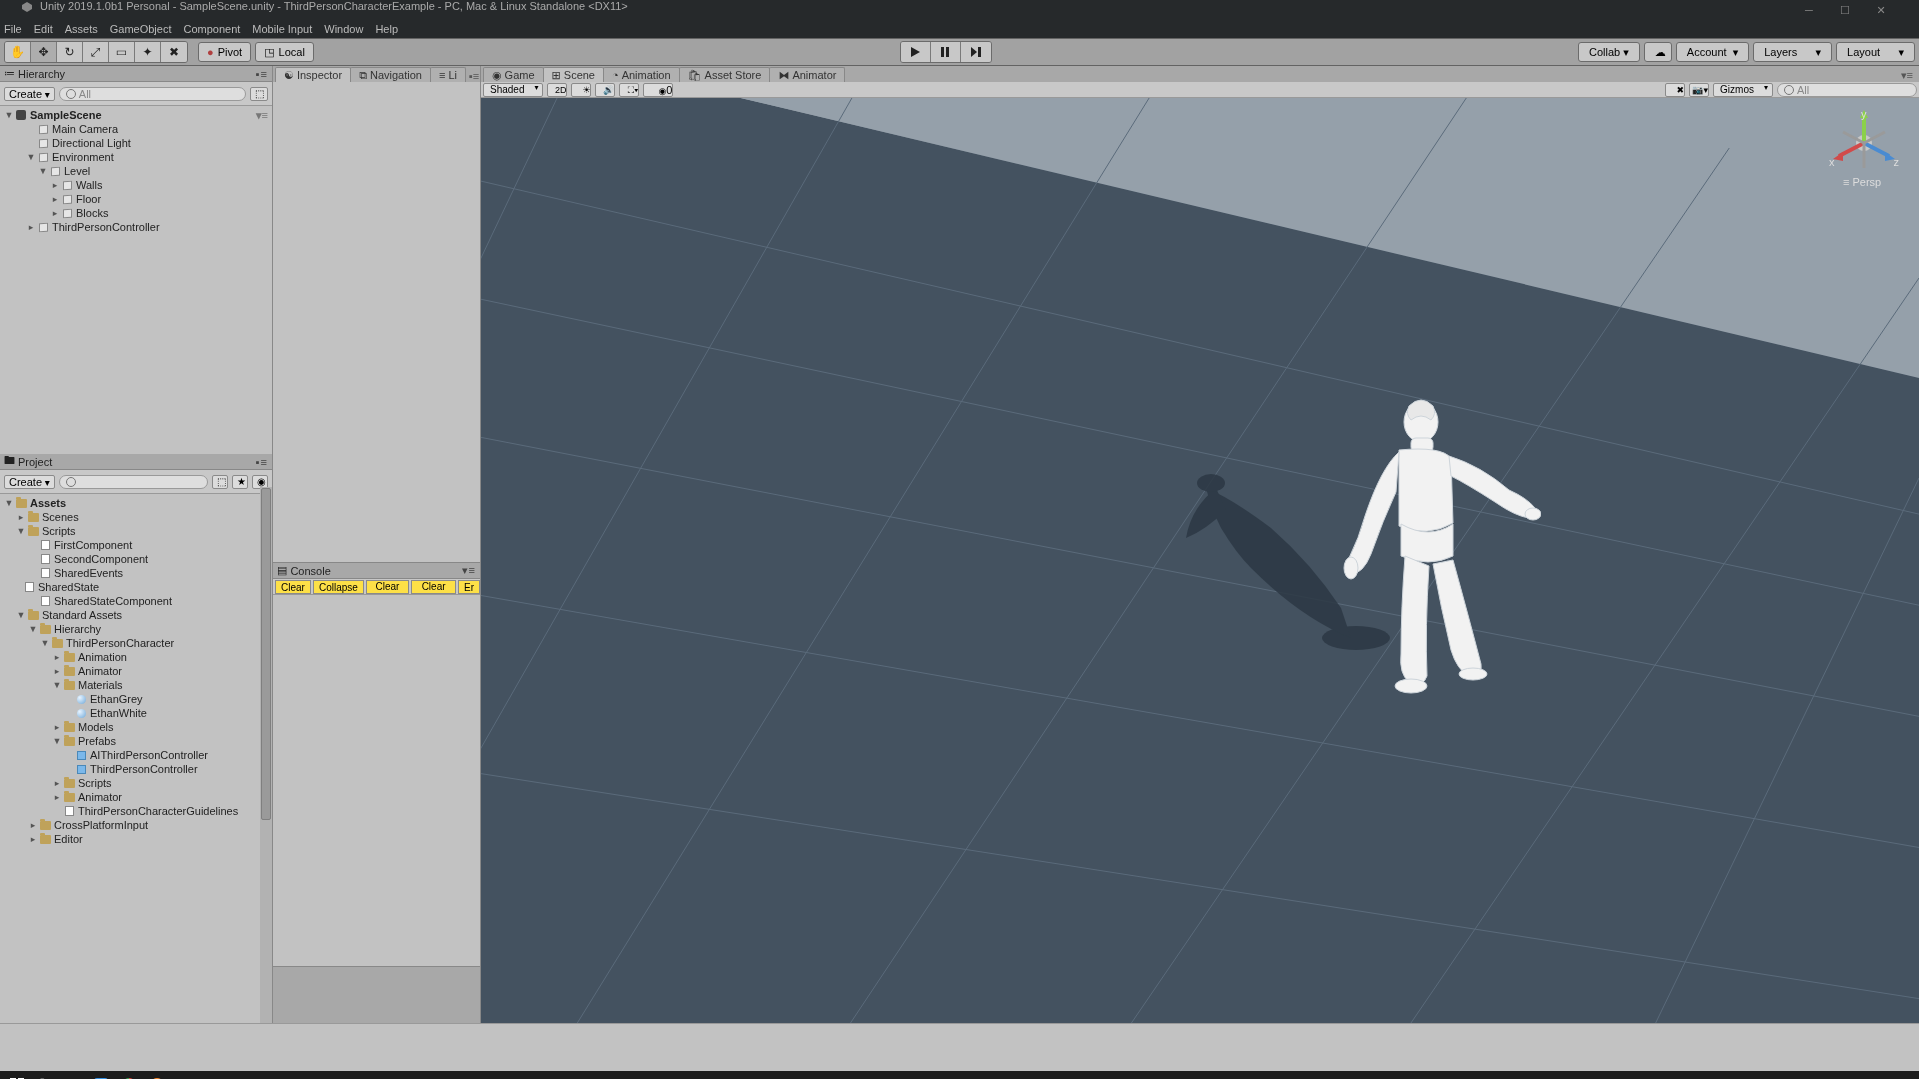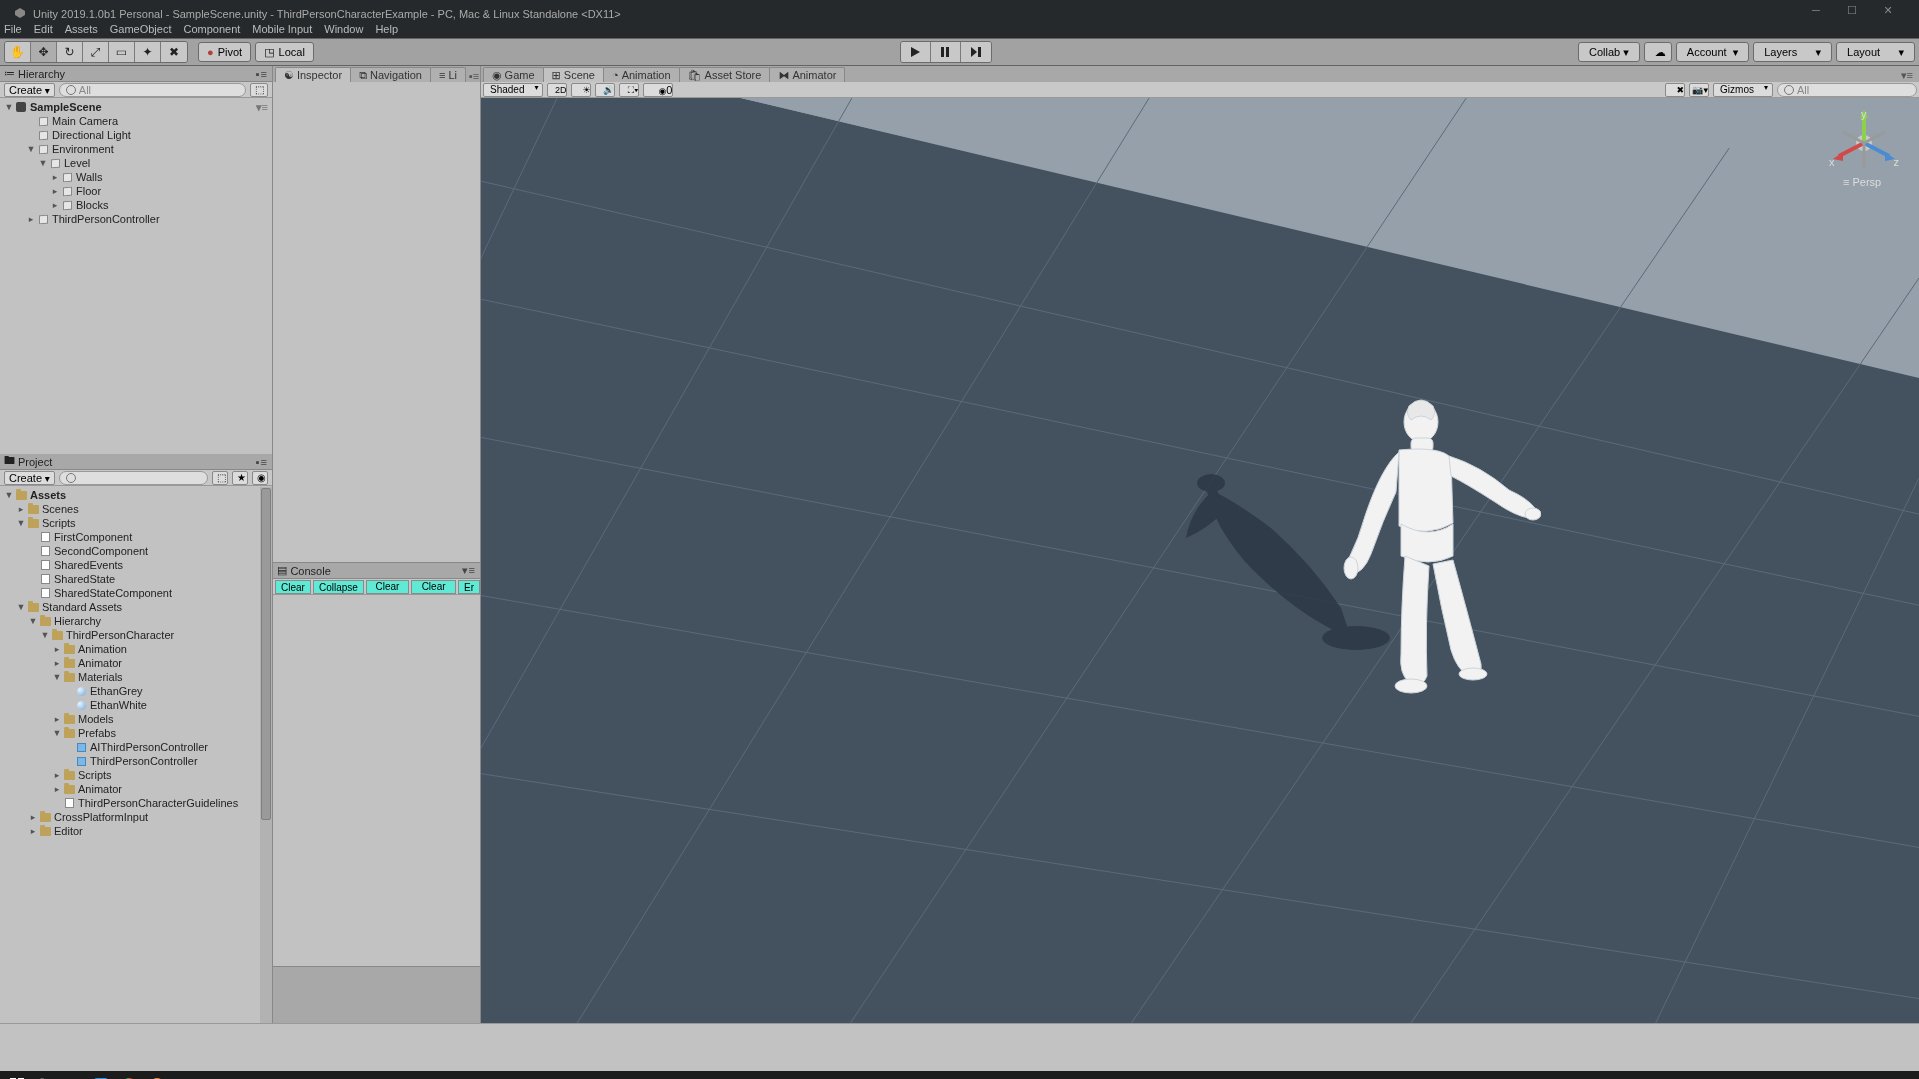--- a/index.html
+++ b/index.html
@@ -1,17 +1,17 @@
 <!DOCTYPE html>
 <html><head>
 <meta charset="utf-8">
 <style>
 * { margin:0; padding:0; box-sizing:border-box; font-family:"Segoe UI",Arial,sans-serif; font-size:11px; }
 html,body{width:1919px;height:1079px;overflow:hidden;background:#222;}
-.titlebar{height:20px;background:#26292b;color:#aaa;display:flex;align-items:flex-end;padding:0 13px;}
+.titlebar{height:20px;background:#26292b;color:#aaa;display:flex;align-items:flex-start;padding:0 20px;}
 .titlebar .unity-logo{width:14px;height:14px;margin-right:6px;display:flex;align-items:center;justify-content:center;}
 .titlebar .wc{margin-left:auto;display:flex;}
 .titlebar .wc div{width:36px;height:20px;text-align:center;line-height:20px;color:#888;cursor:pointer;}
 .menubar{height:18px;background:#26292b;color:#bbb;display:flex;align-items:center;padding:0 4px;gap:12px;}
 .menubar span{cursor:pointer;}
 .toolbar{height:28px;background:#a2a2a2;border-top:1px solid #636363;border-bottom:1px solid #636363;display:flex;align-items:center;padding:0 4px;}
 .toolbtns{display:flex;border:1px solid #6b6b6b;border-radius:3px;overflow:hidden;}
 .toolbtns button{width:26px;height:20px;background:#c8c8c8;border:none;border-right:1px solid #7a7a7a;cursor:pointer;color:#222;font-size:12px;}
 .toolbtns button:last-child{border-right:none;}
 .pivotlocal{display:flex;gap:4px;margin-left:10px;}
@@ -19,21 +19,21 @@
 .playctrl{display:flex;margin:0 auto;border:1px solid #6b6b6b;border-radius:3px;overflow:hidden;}
 .playctrl button{width:30px;height:20px;background:#c8c8c8;border:none;border-right:1px solid #7a7a7a;cursor:pointer;display:flex;align-items:center;justify-content:center;}
 .playctrl button:last-child{border-right:none;}
 .tr-btns{display:flex;gap:4px;}
 .tr-btns button{height:20px;padding:0 10px;background:#c8c8c8;border:1px solid #6b6b6b;border-radius:3px;cursor:pointer;}
 .tr-btns .cloud{width:28px;text-align:center;}
 .main{display:flex;height:957px;}
 .leftcol{width:272px;display:flex;flex-direction:column;background:#c2c2c2;}
 .panel-tab{height:16px;background:#a8a8a8;border-bottom:1px solid #888;display:flex;align-items:center;padding:0 4px;color:#222;}
 .panel-tab .opts{margin-left:auto;color:#444;letter-spacing:1px;cursor:pointer;}
-.panel-bar{height:16px;background:#c8c8c8;border-bottom:1px solid #999;display:flex;align-items:center;padding:0 4px;gap:4px;}
+.panel-bar{height:24px;background:#c8c8c8;border-bottom:1px solid #999;display:flex;align-items:center;padding:0 4px;gap:4px;}
 .panel-bar button{height:14px;background:#dcdcdc;border:1px solid #8a8a8a;border-radius:2px;padding:0 4px;cursor:pointer;font-size:10px;}
 .search{flex:1;height:14px;background:#dedede;border:1px solid #999;border-radius:7px;padding:0 6px;font-size:10px;color:#666;display:flex;align-items:center;}
 .search::before{content:"";width:8px;height:8px;border:1px solid #777;border-radius:50%;margin-right:3px;}
 .hierarchy{flex:0 0 388px;display:flex;flex-direction:column;overflow:hidden;}
 .hierarchy .tree{flex:1;overflow:auto;background:#c2c2c2;padding:2px 0;}
 .project{flex:1;display:flex;flex-direction:column;position:relative;}
 .project .tree{flex:1;overflow-y:auto;background:#c2c2c2;padding:2px 0;}
 .project .scrollb{width:12px;position:absolute;right:0;top:33px;bottom:0;background:#b2b2b2;}
 .project .scrollb div{width:10px;margin:1px;height:62%;background:#9a9a9a;border:1px solid #7f7f7f;border-radius:2px;}
 .tree-item{display:flex;align-items:center;height:14px;padding-right:4px;cursor:pointer;color:#222;}
@@ -47,21 +47,21 @@
 .ic-mat{width:9px;height:9px;border-radius:50%;background:radial-gradient(circle at 30% 30%,#e8f4ff,#6fa8d8);}
 .ic-prefab{width:9px;height:9px;background:#7bb8ea;border:1px solid #4a88b8;}
 .bold{font-weight:600;}
 .midcol{width:208px;display:flex;flex-direction:column;background:#c2c2c2;border-left:1px solid #888;}
 .tabs{height:16px;background:#a8a8a8;display:flex;align-items:end;padding:0 2px;gap:0;overflow:hidden;}
 .tab{height:15px;padding:0 8px;background:#b0b0b0;border:1px solid #888;border-bottom:none;border-radius:2px 2px 0 0;margin-right:-1px;display:flex;align-items:center;gap:3px;color:#333;cursor:pointer;white-space:nowrap;}
 .tab.active{background:#c2c2c2;}
 .inspector-body{flex:0 0 480px;background:#c2c2c2;}
 .console{flex:1;display:flex;flex-direction:column;border-top:1px solid #888;}
 .console .cbar{height:16px;background:#c8c8c8;border-bottom:1px solid #999;display:flex;}
-.console .cbar button{height:14px;margin:1px 0 1px 2px;background:#5eead4;border:1px solid #8a8a8a;padding:0 5px;font-size:10px;cursor:pointer;}
+.console .cbar button{height:14px;margin:1px 0 1px 2px;background:#fde047;border:1px solid #8a8a8a;padding:0 5px;font-size:10px;cursor:pointer;}
 .console .body{flex:1;background:#c2c2c2;}
 .console .footer{height:57px;background:#a8a8a8;border-top:1px solid #888;}
 .scenecol{flex:1;display:flex;flex-direction:column;background:#c2c2c2;border-left:1px solid #888;}
 .scenebar{height:16px;background:#c8c8c8;border-bottom:1px solid #999;display:flex;align-items:center;padding:0 2px;gap:4px;}
 .scenebar .dd{height:14px;padding:0 18px 0 6px;background:#dcdcdc;border:1px solid #8a8a8a;border-radius:2px;font-size:10px;position:relative;cursor:pointer;}
 .scenebar .dd::after{content:"▾";position:absolute;right:4px;top:-1px;font-size:8px;}
 .scenebar .tb{width:20px;height:14px;background:#dcdcdc;border:1px solid #8a8a8a;border-radius:2px;cursor:pointer;text-align:right;font-size:9px;line-height:12px;}
 .scenebar .spacer{flex:1;}
 .viewport{flex:1;background:linear-gradient(180deg,#a0a8b0 0%,#495868 8%,#3d4a58 100%);position:relative;overflow:hidden;}
 .grid{position:absolute;inset:0;}
@@ -288,21 +288,21 @@
               </span>
               <span>SecondComponent</span>
             </div>
             <div class="tree-item" style="padding-left: 28px;">
               <span class="tg"></span>
               <span class="ic">
                 <span class="ic-script"></span>
               </span>
               <span>SharedEvents</span>
             </div>
-            <div class="tree-item" style="padding-left: 28px;">
+            <div class="tree-item" style="padding-left: 12px;">
               <span class="tg"></span>
               <span class="ic">
                 <span class="ic-script"></span>
               </span>
               <span>SharedState</span>
             </div>
             <div class="tree-item" style="padding-left: 28px;">
               <span class="tg"></span>
               <span class="ic">
                 <span class="ic-script"></span>

